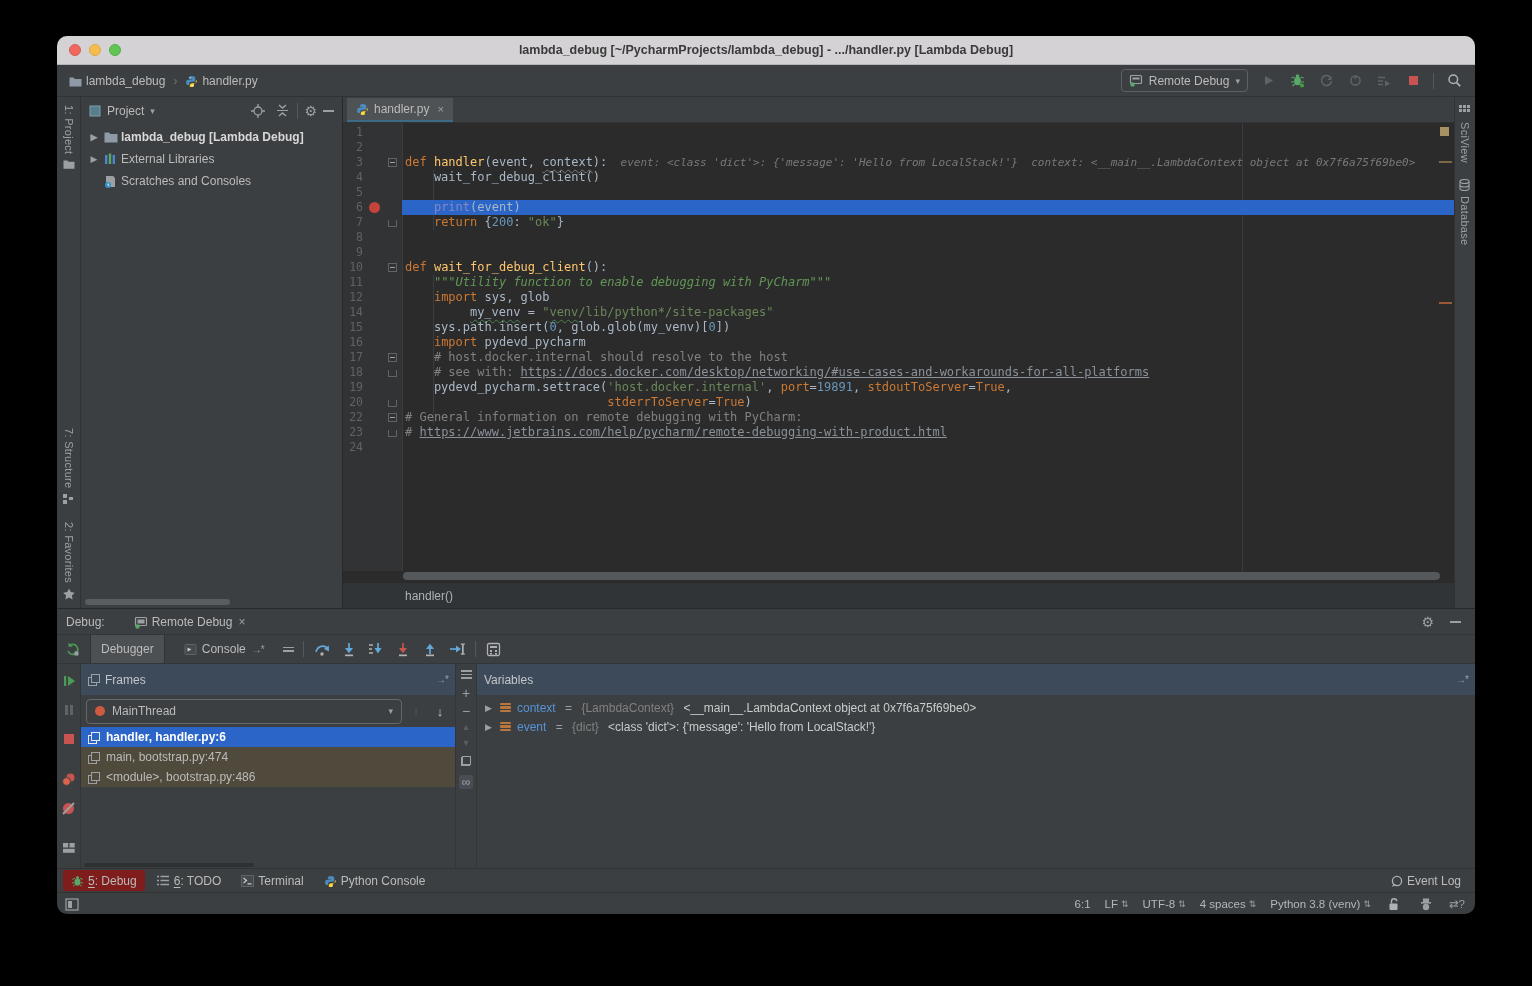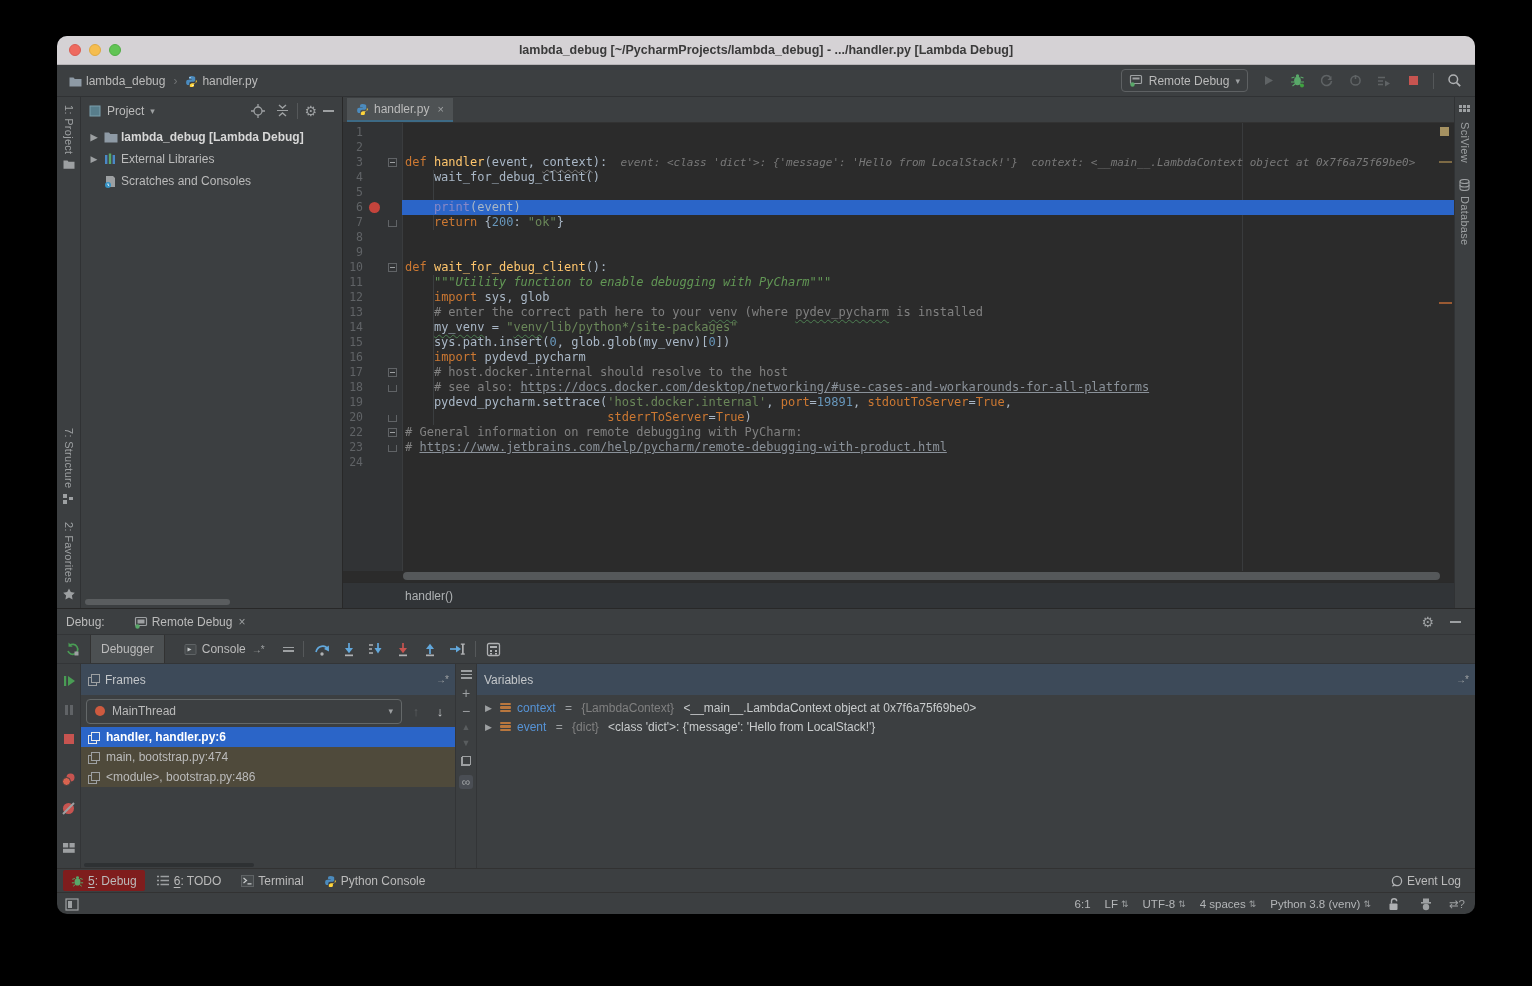--- a/index.html
+++ b/index.html
@@ -82,21 +82,21 @@
              border:1px solid #606366;border-top:none;background:#313335;}
   .tk-kw{color:#cc7832;} .tk-fn{color:#ffc66d;} .tk-pl{color:#a9b7c6;}
   .tk-str{color:#6a8759;} .tk-num{color:#6897bb;} .tk-com{color:#808080;}
   .tk-doc{color:#629755;font-style:italic;}
   .tk-bi{color:#8888c6;}
   .tk-lnk{color:#8a9199;text-decoration:underline;}
   .tk-hint{color:#787878;font-style:italic;font-size:11px;}
   .tk-warn{color:#a9b7c6;text-decoration:underline;text-decoration-style:wavy;
            text-decoration-color:#7a7a7a;text-decoration-thickness:1px;text-underline-offset:3px;}
   .tk-typo{color:#a9b7c6;text-decoration:underline;text-decoration-style:wavy;
-           text-decoration-color:#4e8052;text-decoration-thickness:1px;text-underline-offset:3px;}
+           text-decoration-color:#4e8052;text-decoration-thickness:1px;text-underline-offset:3px;margin-left:36px;}
   .tk-st{color:#6a8759;text-decoration:underline;text-decoration-style:wavy;
          text-decoration-color:#4e8052;text-decoration-thickness:1px;text-underline-offset:3px;}
   .tk-ct{color:#808080;text-decoration:underline;text-decoration-style:wavy;
          text-decoration-color:#4e8052;text-decoration-thickness:1px;text-underline-offset:3px;}
   .stripe-mark{position:absolute;}
   .edhscroll{height:11px;flex:none;background:#2b2b2b;position:relative;}
   .edhscroll .thumb{position:absolute;left:60px;right:14px;top:1px;height:8px;border-radius:4px;
                     background:#55585a;}
   .edcrumbs{height:25px;flex:none;background:#313437;display:flex;align-items:center;
             padding-left:62px;color:#aeb1b3;border-top:1px solid #2a2a2a;}
@@ -388,26 +388,25 @@
               <div class="cl"><span class="lnum">3</span><i class="g-fold"></i><span class="code"><span class="tk-kw">def </span><span class="tk-fn">handler</span><span class="tk-pl">(event, </span><span class="tk-warn">context</span><span class="tk-pl">):</span><span class="tk-hint">  event: &lt;class 'dict'&gt;: {'message': 'Hello from LocalStack!'}  context: &lt;__main__.LambdaContext object at 0x7f6a75f69be0&gt;</span></span></div>
               <div class="cl"><span class="lnum">4</span><span class="code"><span class="tk-pl">    wait_for_debug_client()</span></span></div>
               <div class="cl"><span class="lnum">5</span><span class="code"></span></div>
               <div class="cl exec"><span class="lnum">6</span><i class="g-bp"></i><span class="code"><span class="tk-pl">    </span><span class="tk-bi">print</span><span class="tk-pl">(event)</span></span></div>
               <div class="cl"><span class="lnum">7</span><i class="g-foldend"></i><span class="code"><span class="tk-pl">    </span><span class="tk-kw">return</span><span class="tk-pl"> {</span><span class="tk-num">200</span><span class="tk-pl">: </span><span class="tk-str">"ok"</span><span class="tk-pl">}</span></span></div>
               <div class="cl"><span class="lnum">8</span><span class="code"></span></div>
               <div class="cl"><span class="lnum">9</span><span class="code"></span></div>
               <div class="cl"><span class="lnum">10</span><i class="g-fold"></i><span class="code"><span class="tk-kw">def </span><span class="tk-fn">wait_for_debug_client</span><span class="tk-pl">():</span></span></div>
               <div class="cl"><span class="lnum">11</span><span class="code"><span class="tk-pl">    </span><span class="tk-doc">"""Utility function to enable debugging with PyCharm"""</span></span></div>
               <div class="cl"><span class="lnum">12</span><span class="code"><span class="tk-pl">    </span><span class="tk-kw">import</span><span class="tk-pl"> sys, glob</span></span></div>
-              <div class="cl"><span class="lnum">13</span><span class="code"><span class="tk-pl">    </span><span class="tk-com"># enter the correct path here to your </span><span class="tk-ct">venv</span><span class="tk-com"> (where </span><span class="tk-ct">pydev_pycharm</span><span class="tk-com"> is installed</span></span></div>
               <div class="cl"><span class="lnum">14</span><span class="code"><span class="tk-pl">    </span><span class="tk-typo">my_venv</span><span class="tk-pl"> = </span><span class="tk-str">"</span><span class="tk-st">venv</span><span class="tk-str">/lib/python*/site-packages"</span></span></div>
               <div class="cl"><span class="lnum">15</span><span class="code"><span class="tk-pl">    sys.path.insert(</span><span class="tk-num">0</span><span class="tk-pl">, glob.glob(my_venv)[</span><span class="tk-num">0</span><span class="tk-pl">])</span></span></div>
               <div class="cl"><span class="lnum">16</span><span class="code"><span class="tk-pl">    </span><span class="tk-kw">import</span><span class="tk-pl"> pydevd_pycharm</span></span></div>
               <div class="cl"><span class="lnum">17</span><i class="g-fold"></i><span class="code"><span class="tk-pl">    </span><span class="tk-com"># host.docker.internal should resolve to the host</span></span></div>
-              <div class="cl"><span class="lnum">18</span><i class="g-foldend"></i><span class="code"><span class="tk-pl">    </span><span class="tk-com"># see also: </span><span class="tk-lnk">https://docs.docker.com/desktop/networking/#use-cases-and-workarounds-for-all-platforms</span></span></div>
+              <div class="cl"><span class="lnum">18</span><i class="g-foldend"></i><span class="code"><span class="tk-pl">    </span><span class="tk-com"># see with: </span><span class="tk-lnk">https://docs.docker.com/desktop/networking/#use-cases-and-workarounds-for-all-platforms</span></span></div>
               <div class="cl"><span class="lnum">19</span><span class="code"><span class="tk-pl">    pydevd_pycharm.settrace(</span><span class="tk-str">'host.docker.internal'</span><span class="tk-pl">, </span><span class="tk-kw">port</span><span class="tk-pl">=</span><span class="tk-num">19891</span><span class="tk-pl">, </span><span class="tk-kw">stdoutToServer</span><span class="tk-pl">=</span><span class="tk-kw">True</span><span class="tk-pl">,</span></span></div>
               <div class="cl"><span class="lnum">20</span><i class="g-foldend"></i><span class="code"><span class="tk-pl">                            </span><span class="tk-kw">stderrToServer</span><span class="tk-pl">=</span><span class="tk-kw">True</span><span class="tk-pl">)</span></span></div>
               <div class="cl"><span class="lnum">22</span><i class="g-fold"></i><span class="code"><span class="tk-com"># General information on remote debugging with PyCharm:</span></span></div>
               <div class="cl"><span class="lnum">23</span><i class="g-foldend"></i><span class="code"><span class="tk-com"># </span><span class="tk-lnk">https://www.jetbrains.com/help/pycharm/remote-debugging-with-product.html</span></span></div>
               <div class="cl"><span class="lnum">24</span><span class="code"></span></div>
             </div>
         <div class="stripe-mark" style="right:5px;top:4px;width:9px;height:9px;background:#a59161"></div>
         <div class="stripe-mark" style="right:2px;top:38px;width:13px;height:2px;background:#7d6a45"></div>
         <div class="stripe-mark" style="right:2px;top:179px;width:13px;height:2px;background:#9a5a33"></div>
       </div>

